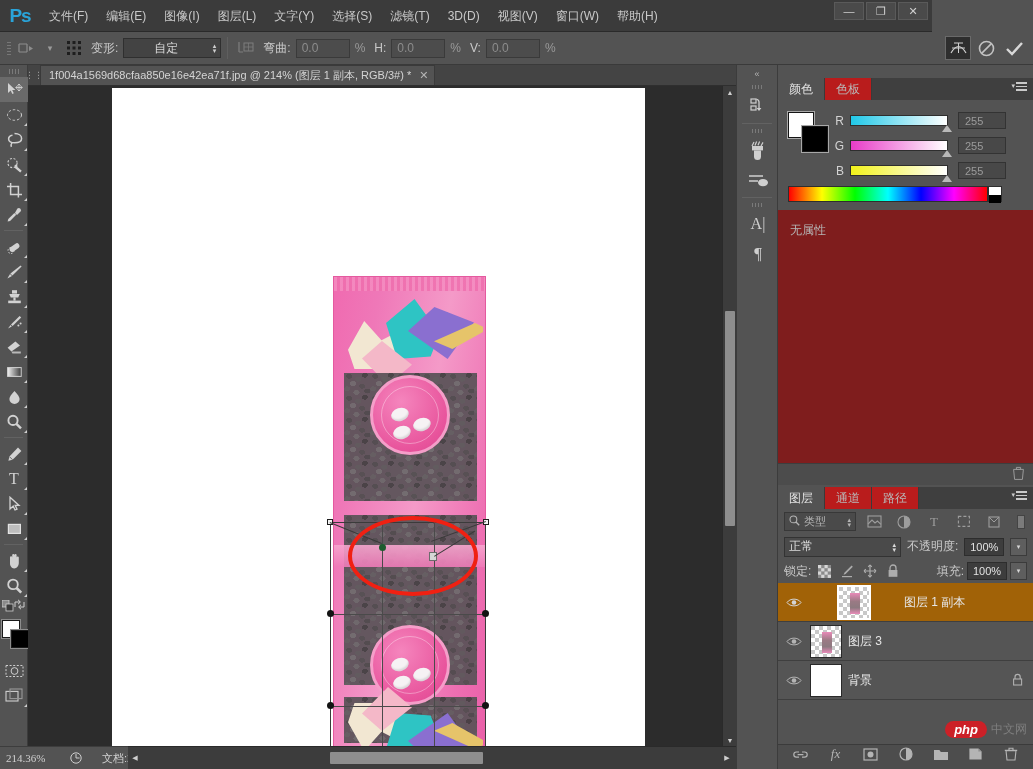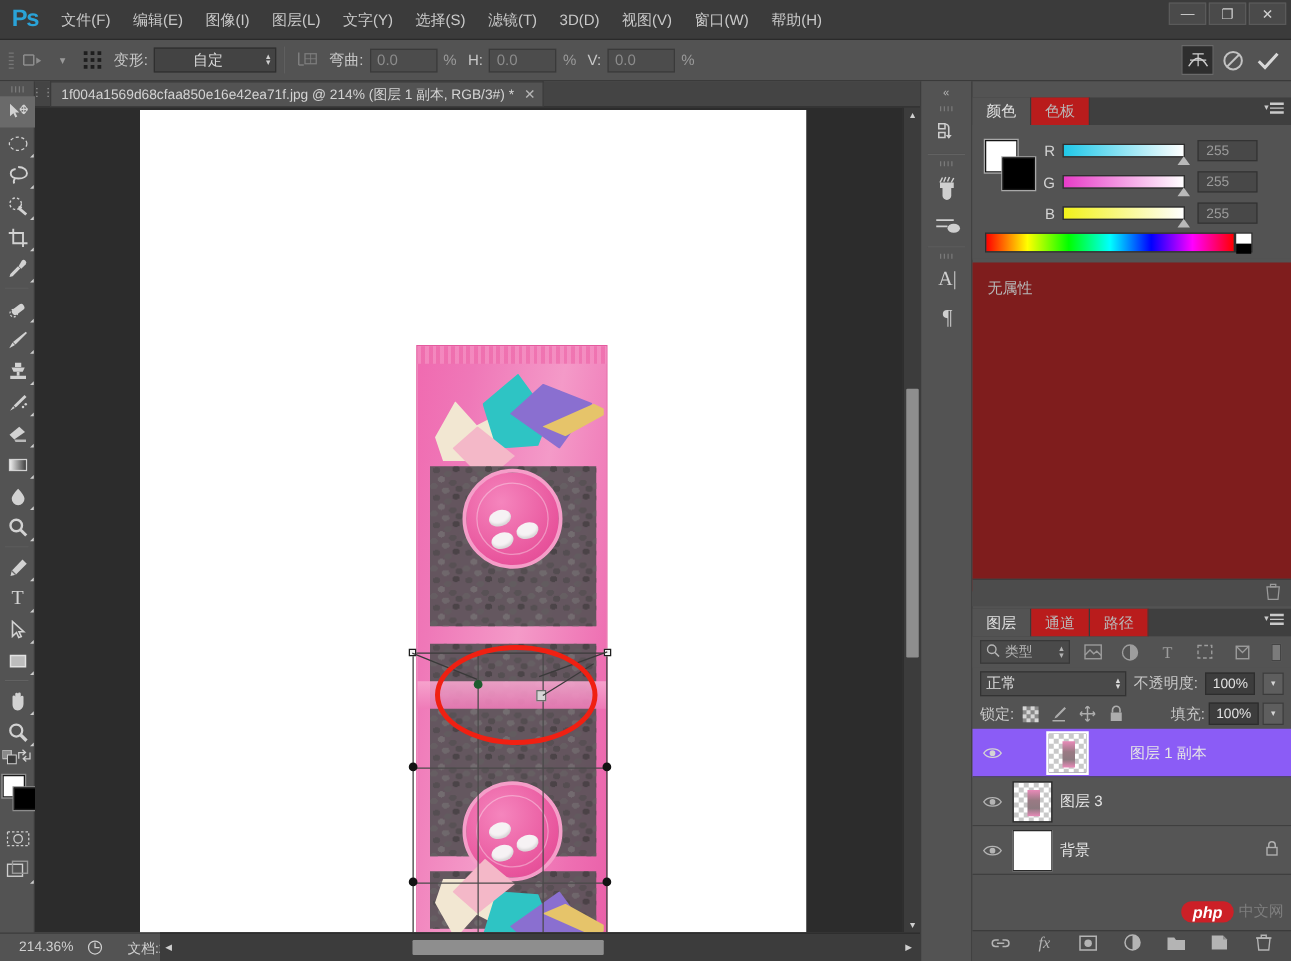--- a/index.html
+++ b/index.html
@@ -7,21 +7,21 @@
     width:1033px; height:769px; overflow:hidden;
     background:#535353;
     font-family:"Liberation Sans","DejaVu Sans",sans-serif;
     font-size:12px; color:#c8c8c8;
     -webkit-font-smoothing:none;
   }
   #app { position:relative; width:1033px; height:769px; }
 
   
   .menubar {
-    position:absolute; left:0; top:0; width:1033px; height:32px;
+    position:absolute; left:0; top:0; width:932px; height:32px;
     background:#3b3b3b;
     border-bottom:1px solid #2a2a2a;
     display:flex; align-items:center;
   }
   .ps-logo {
     width:40px; height:32px; display:flex; align-items:center; justify-content:center;
     font-weight:bold; font-size:19px; color:#2aa3d8;
     font-family:"Liberation Sans",sans-serif; letter-spacing:-1px;
   }
   .menu-item {
@@ -177,21 +177,21 @@
     position:absolute; left:320px; top:430px; width:130px; height:80px;
     border:4px solid #f02012; border-radius:50%;
   }
 
   
   .statusbar {
     position:absolute; left:0; top:746px; width:736px; height:23px;
     background:#535353; border-top:1px solid #3d3d3d;
     display:flex; align-items:center; font-size:11px; color:#d0d0d0;
   }
-  .sb-zoom { width:68px; text-align:center; padding-left:6px; }
+  .sb-zoom { width:68px; padding-left:6px;font-family:Liberation Serif, serif; }
   .sb-doc { padding-left:18px; white-space:nowrap; }
   .hscroll {
     position:absolute; left:128px; top:746px; width:608px; height:23px;
     background:#3c3c3c; border-top:1px solid #2a2a2a;
   }
   .hthumb { position:absolute; top:5px; height:12px; background:#8e8e8e; border-radius:1px; }
 
   
   .icondock {
     position:absolute; left:736px; top:65px; width:42px; height:704px;
@@ -275,21 +275,21 @@
   }
   .bm-drop { width:17px; height:18px; background:#5e5e5e; border:1px solid #3b3b3b; display:flex; align-items:center; justify-content:center; font-size:7px; color:#d6d6d6; }
   .lockrow { height:24px; display:flex; align-items:center; padding:0 6px; gap:3px; }
   .lock-ic { width:20px; height:18px; display:flex; align-items:center; justify-content:center; color:#adadad; }
 
   .layerlist { background:#4a4a4a; }
   .layer {
     height:39px; display:flex; align-items:center; gap:6px; padding:0 6px;
     border-bottom:1px solid #3f3f3f; background:#555;
   }
-  .layer.active { background:#8b5cf6;gap:34px; }
+  .layer.active { background:#a16207;gap:34px; }
   .eye { width:20px; display:flex; align-items:center; justify-content:center; color:#d4d4d4; }
   .thumb {
     width:32px; height:33px; border:1px solid #2a2a2a; position:relative; overflow:hidden;
     background:
       repeating-conic-gradient(#ffffff 0% 25%, #c8c8c8 0% 50%) 0 0 / 8px 8px;
   }
   .thumb.sel { outline:2px solid #fff; outline-offset:-1px; }
   .thumb.white { background:#fff; }
   .thumb-prod {
     position:absolute; left:11px; top:6px; width:10px; height:21px;

